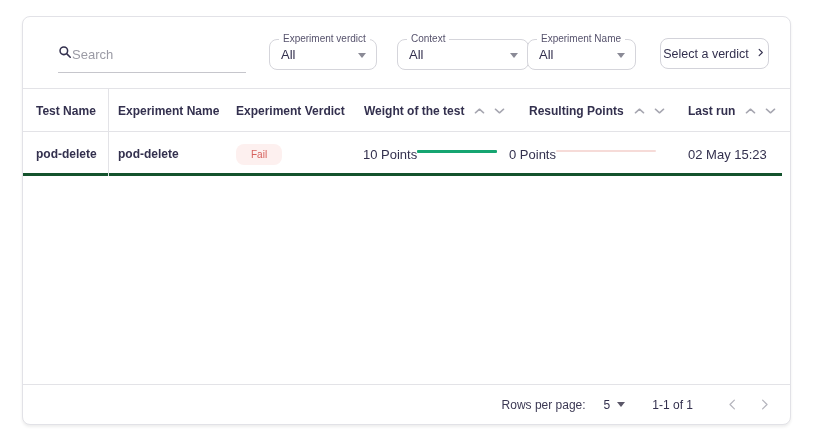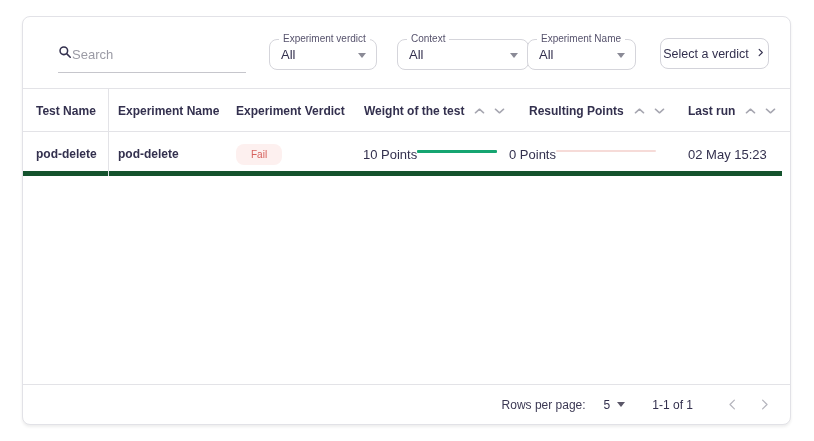--- a/index.html
+++ b/index.html
@@ -31,21 +31,21 @@
                 display:flex; align-items:center; justify-content:center; gap:6px;
                 font-family:"Liberation Sans",sans-serif; font-size:12.5px; color:#33304e; cursor:pointer; }
 
   
   .thead { position:absolute; left:0; top:72px; right:0; height:43px; border-bottom:1px solid #e3e3e7; }
   .th { position:absolute; top:0; height:43px; display:flex; align-items:center; gap:10px;
         font-size:12px; font-weight:bold; color:#33304e; white-space:nowrap; }
   .sorters { display:flex; align-items:center; gap:9px; }
   .sorters svg { display:block; cursor:pointer; }
 
-  .trow { position:absolute; left:0; top:115px; right:8px; height:44px; border-bottom:5px solid #14532d; }
+  .trow { position:absolute; left:0; top:115px; right:8px; height:44px; border-bottom:3px solid #14532d; }
   .cell { position:absolute; top:0; height:44px; display:flex; align-items:center; font-size:12px; white-space:nowrap; }
   .cell.bold { font-weight:bold; }
   .col1 { left:13px; } .col2 { left:95px; } .col3 { left:213px; }
   .col4 { left:340px; } .col5 { left:486px; } .col6 { left:665px; }
 
   .vdivider { position:absolute; left:85px; top:72px; width:1px; height:87px; background:#e3e3e7; }
 
   .badge-fail { background:#fdf0ef; color:#d6605c; font-size:10px; padding:5px 15px; border-radius:8px; }
 
   .points-wrap { display:flex; justify-content:center; }

